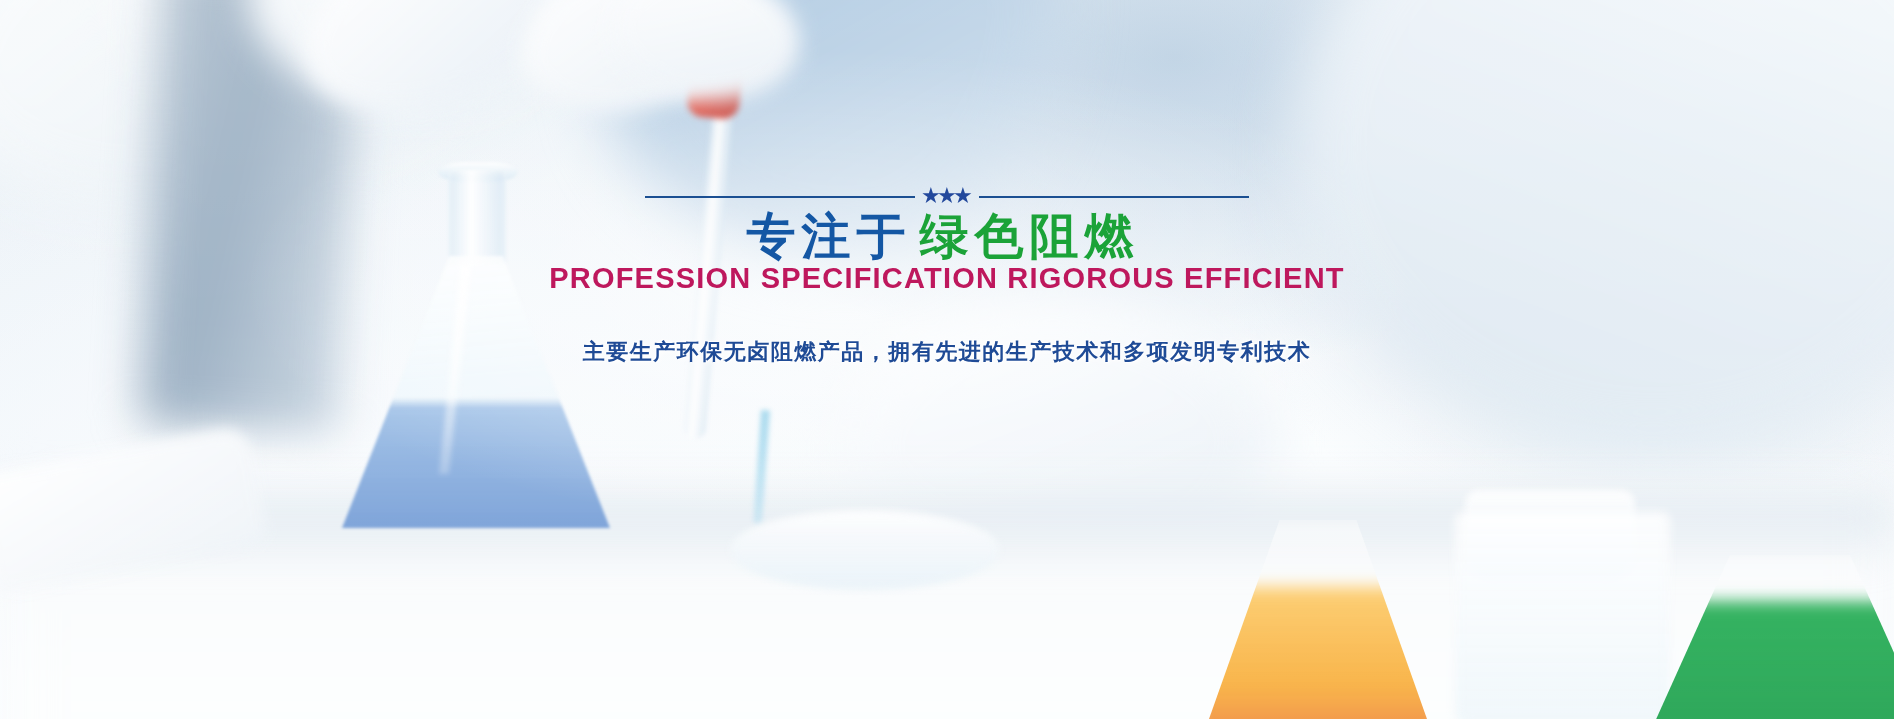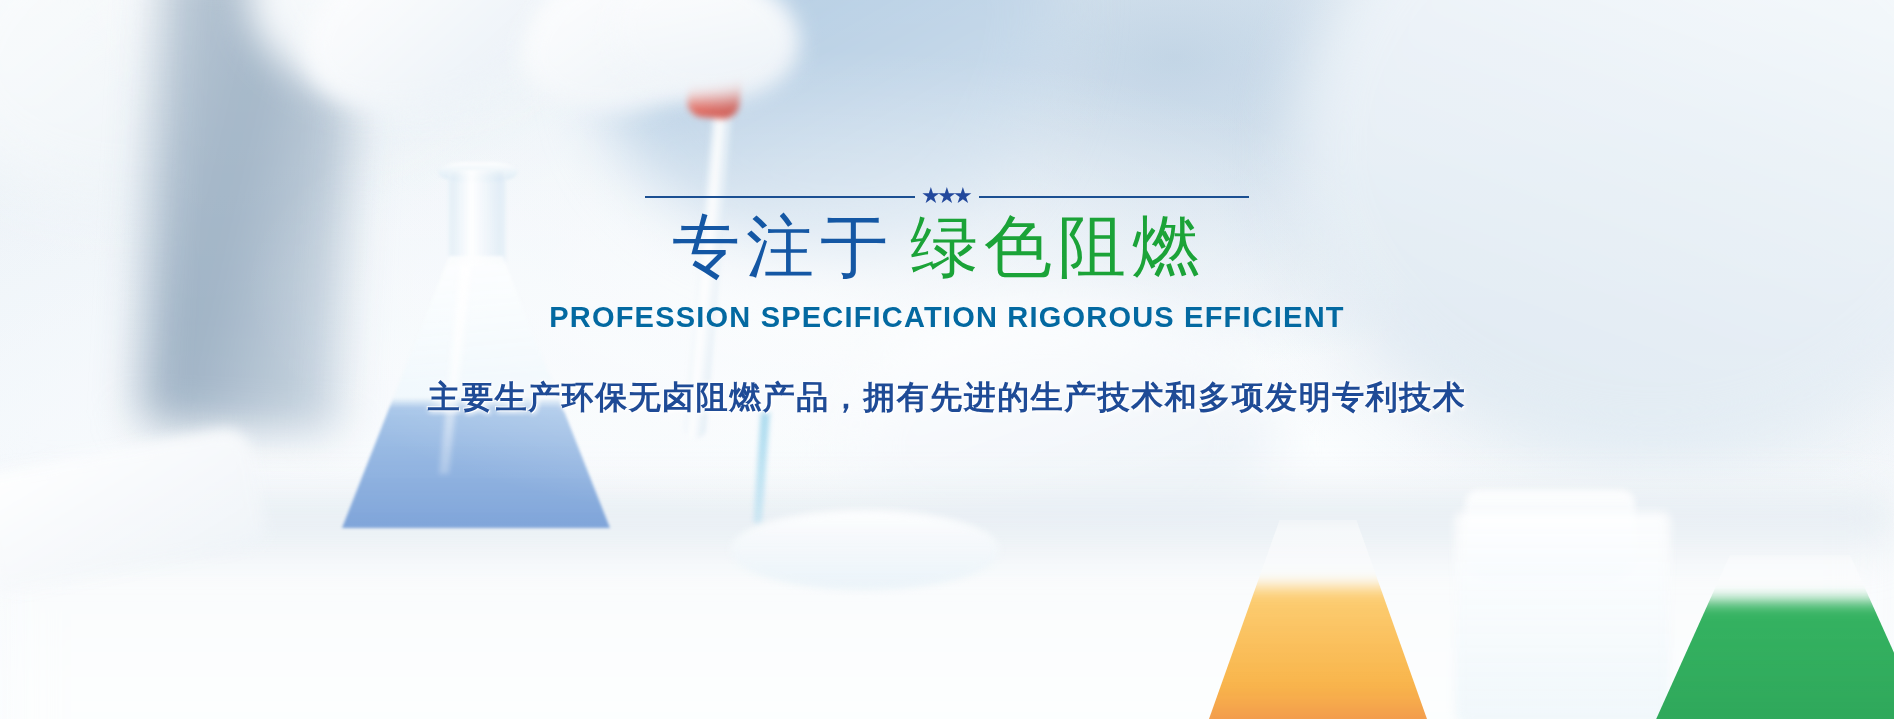--- a/index.html
+++ b/index.html
@@ -251,40 +251,39 @@
   }
   .star-glyph {
     position:absolute; left:-10px; top:-12px;
     color:#22489c;
     font-size:22px; line-height:1;
   }
 
   .headline {
     display:flex; align-items:flex-end;
     white-space:nowrap;
-    font-size:68px;
-    font-weight:normal;
+    font-size:49px;
+    font-weight:bold;
     letter-spacing:6px;
     line-height:1.02;
   }
   .hl-blue  { color:#1457a4; }
-  .hl-green { color:#1ba338; margin:0 16px; }
+  .hl-green { color:#1ba338; margin:0 8px; }
 
   .subtitle {
-    margin-top:20px;
     font-size:29px;
     font-weight:bold;
     letter-spacing:1.2px;
-    color:#0369a1;
+    color:#be185d;
     white-space:nowrap;
   }
 
   .tagline {
     margin-top:42px;
-    font-size:32px;
+    font-size:22px;
     font-weight:bold;
     letter-spacing:1.5px;
     color:#1f4b96;
     white-space:nowrap;
     text-shadow:
       0 0 6px rgba(255,255,255,.95),
       1px 1px 0 rgba(255,255,255,.9),
       -1px -1px 0 rgba(255,255,255,.9),
       2px 2px 5px rgba(255,255,255,.8);
   }

